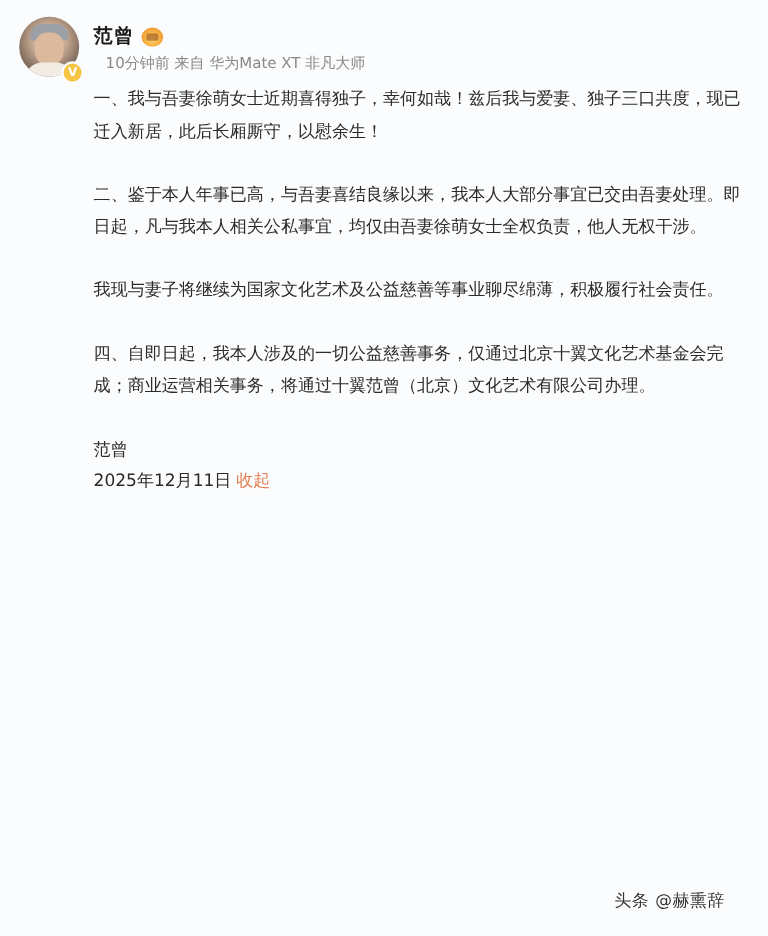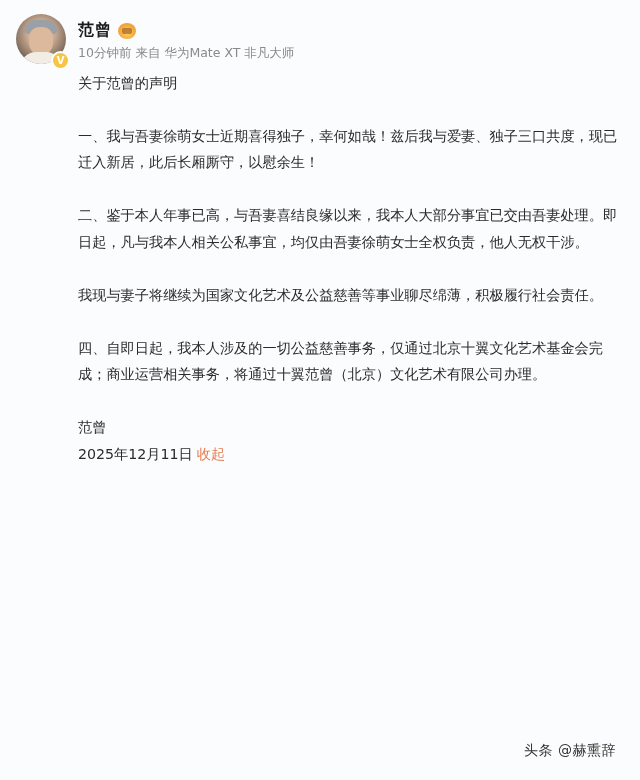--- a/index.html
+++ b/index.html
@@ -77,21 +77,21 @@
       content: "";
       position: absolute;
       left: 4px; top: 5px;
       width: 10px; height: 6px;
       background: #8a4a16;
       border-radius: 2px;
       opacity: .55;
     }
     .meta {
       position: absolute;
-      left: 78px;
+      left: 88px;
       top: 45px;
       font-size: 12.5px;
       color: #8a8a8a;
       white-space: nowrap;
     }
     .content {
       position: absolute;
       left: 78px;
       top: 70px;
       width: 548px;
@@ -110,21 +110,21 @@
     }
     .signature {
       margin-top: 26.5px !important;
     }
     .collapse-link {
       color: #e57e52;
       margin-left: 4px;
     }
     .watermark {
       position: absolute;
-      right: 24px;
+      right: 36px;
       top: 742px;
       font-size: 14px;
       color: #333;
       text-shadow: 0 0 2px #fff, 0 0 2px #fff;
       letter-spacing: 0.5px;
     }
   </style>
 </head>
 <body>
 
@@ -142,21 +142,20 @@
   </div>
 
   <div class="meta">
     <span>10分钟前</span>
     <span>来自</span>
     <span>华为Mate XT 非凡大师</span>
   </div>
 </div>
 
 <div class="content">
-  <p class="title">关于范曾的声明</p>
   <p>一、我与吾妻徐萌女士近期喜得独子，幸何如哉！兹后我与爱妻、独子三口共度，现已迁入新居，此后长厢厮守，以慰余生！</p>
   <p class="gap">二、鉴于本人年事已高，与吾妻喜结良缘以来，我本人大部分事宜已交由吾妻处理。即日起，凡与我本人相关公私事宜，均仅由吾妻徐萌女士全权负责，他人无权干涉。</p>
   <p class="gap">我现与妻子将继续为国家文化艺术及公益慈善等事业聊尽绵薄，积极履行社会责任。</p>
   <p class="gap">四、自即日起，我本人涉及的一切公益慈善事务，仅通过北京十翼文化艺术基金会完成；商业运营相关事务，将通过十翼范曾（北京）文化艺术有限公司办理。</p>
   <p class="signature">范曾</p>
   <p>
     <span>2025年12月11日</span><span class="collapse-link">收起</span>
   </p>
 </div>
 

